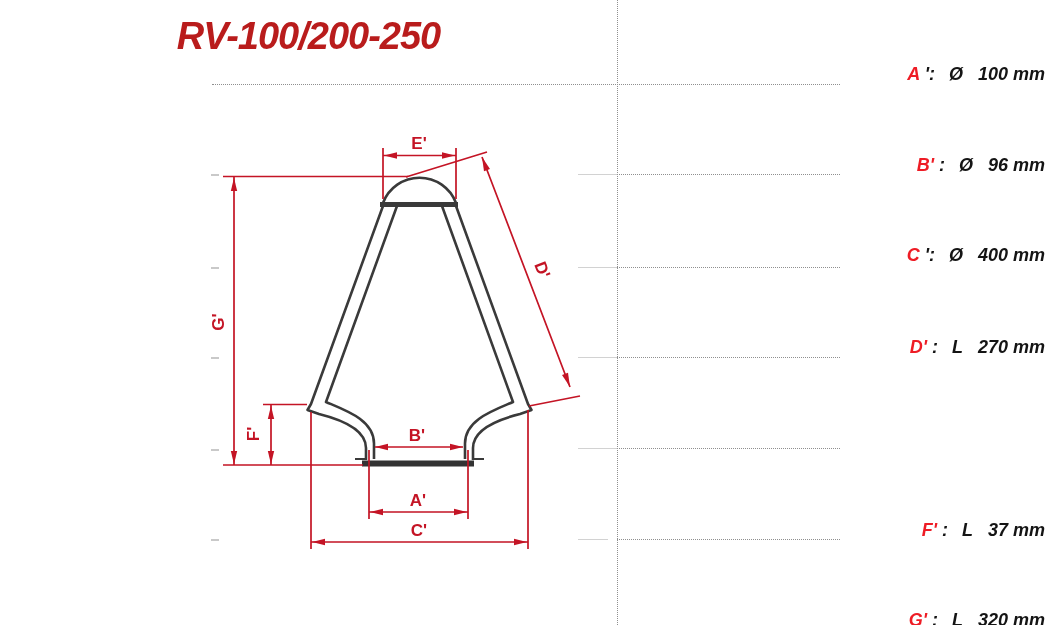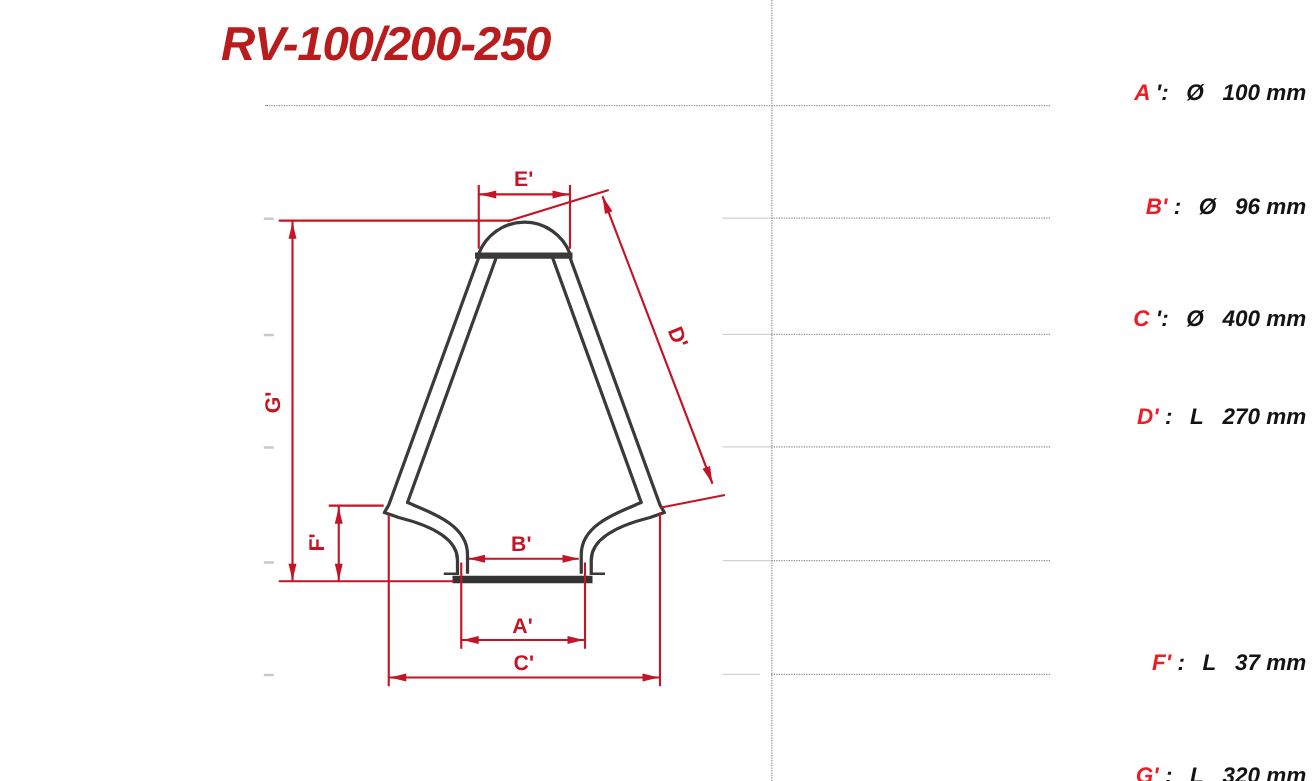--- a/index.html
+++ b/index.html
@@ -69,21 +69,21 @@
 
   <div class="spec-row" style="top:26px;">
     <span class="ltr">A</span><span class="sfx"> '</span><span class="sfx">:</span><span class="sym">Ø</span><span class="val">100 mm</span>
   </div>
   <div class="spec-row" style="top:117px;">
     <span class="ltr">B'</span><span class="sfx"></span><span class="sfx"> :</span><span class="sym">Ø</span><span class="val">96 mm</span>
   </div>
   <div class="spec-row" style="top:207px;">
     <span class="ltr">C</span><span class="sfx"> '</span><span class="sfx">:</span><span class="sym">Ø</span><span class="val">400 mm</span>
   </div>
-  <div class="spec-row" style="top:285px;">
+  <div class="spec-row" style="top:299px;">
     <span class="ltr">D'</span><span class="sfx"></span><span class="sfx"> :</span><span class="sym">L</span><span class="val">270 mm</span>
   </div>
   <div class="spec-row" style="top:482px;font-style:italic;">
     <span class="ltr">F'</span><span class="sfx"></span><span class="sfx"> :</span><span class="sym">L</span><span class="val">37 mm</span>
   </div>
   <div class="spec-row" style="top:572px;">
     <span class="ltr">G'</span><span class="sfx"></span><span class="sfx"> :</span><span class="sym">L</span><span class="val">320 mm</span>
   </div>
 
   <svg width="617" height="625" viewBox="0 0 617 625">

